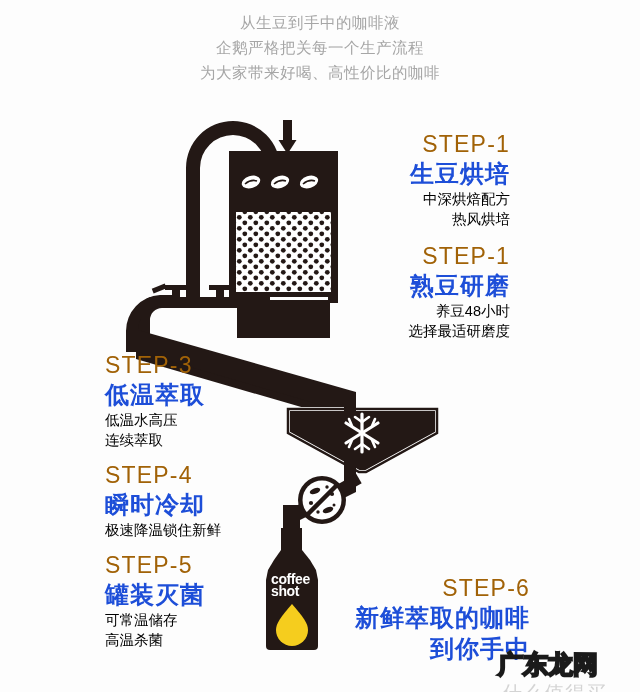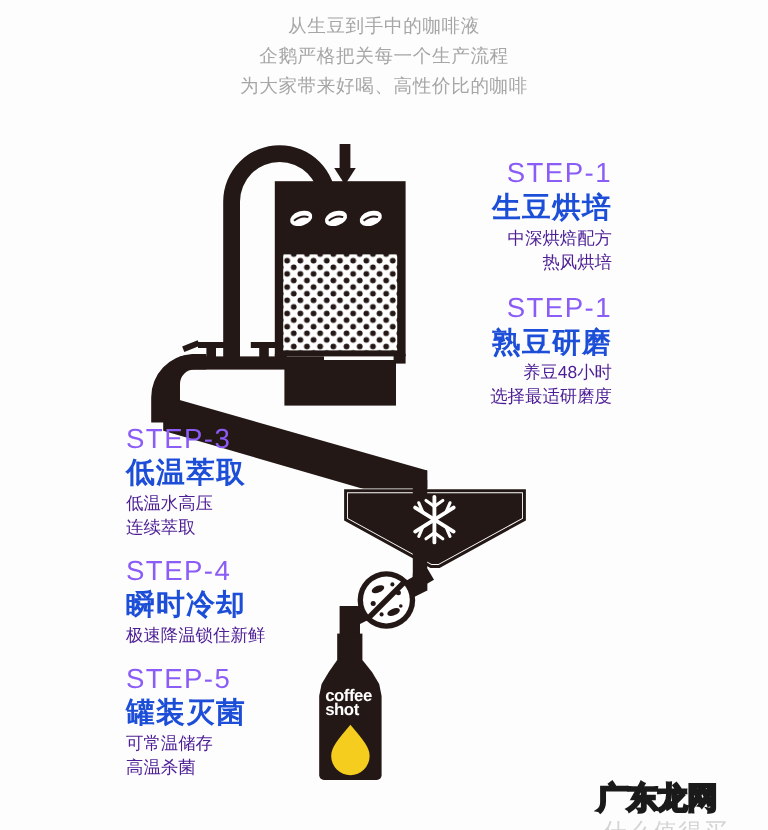--- a/index.html
+++ b/index.html
@@ -29,37 +29,37 @@
     font-size: 15.5px;
     line-height: 25px;
     letter-spacing: 0.5px;
     white-space: nowrap;
   }
   .headline div { font-weight: 400; }
 
   
   .step-block { position: absolute; }
   .step-num {
-    color: #8b5cf6;
+    color: #a16207;
     font-size: 23px;
     letter-spacing: 1.2px;
     line-height: 27px;
     font-weight: 400;
     white-space: nowrap;
   }
   .step-title {
     color: #1d4ed8;
     font-size: 24px;
     font-weight: 700;
     line-height: 31px;
     letter-spacing: 1px;
     white-space: nowrap;
   }
   .step-desc {
-    color: #4c1d95;
+    color: #000000;
     font-size: 14.5px;
     line-height: 20px;
     font-weight: 400;
     white-space: nowrap;
   }
   .align-right { text-align: right; }
   .align-left  { text-align: left; }
 
   #step1 { left: 370px; top: 131px; width: 140px; }
   #step2 { left: 370px; top: 243px; width: 140px; }
@@ -272,19 +272,24 @@
     <div class="step-desc">极速降温锁住新鲜</div>
   </div>
 
   <div class="step-block align-left" id="step5">
     <div class="step-num">STEP-5</div>
     <div class="step-title">罐装灭菌</div>
     <div class="step-desc">可常温储存</div>
     <div class="step-desc">高温杀菌</div>
   </div>
 
+  <div class="step-block align-right" id="step6">
+    <div class="step-num">STEP-6</div>
+    <div class="step-title">新鲜萃取的咖啡</div>
+    <div class="step-title">到你手中</div>
+  </div>
 
   <div id="watermark">
     <div class="wm-sub">什么值得买</div>
     <div class="wm-main">广东龙网</div>
   </div>
 
 </div>
 
 </body></html>

